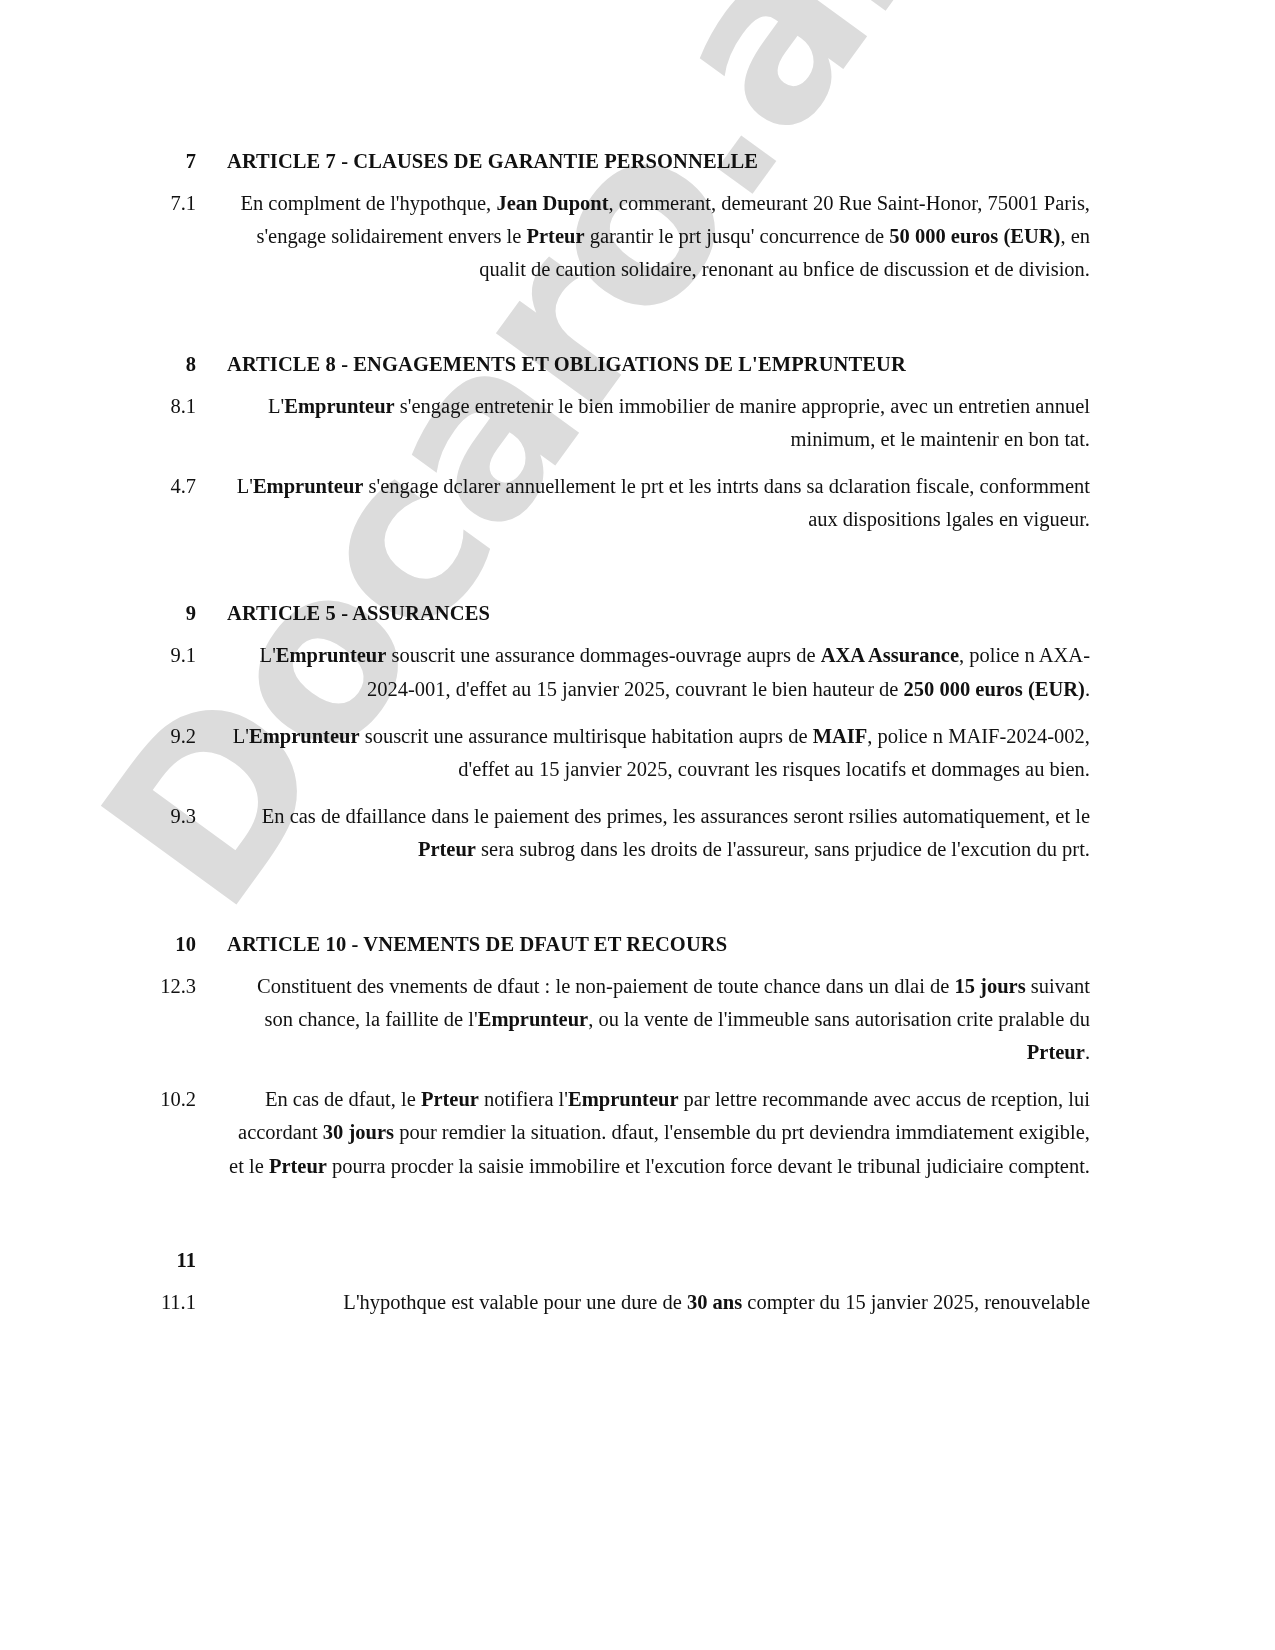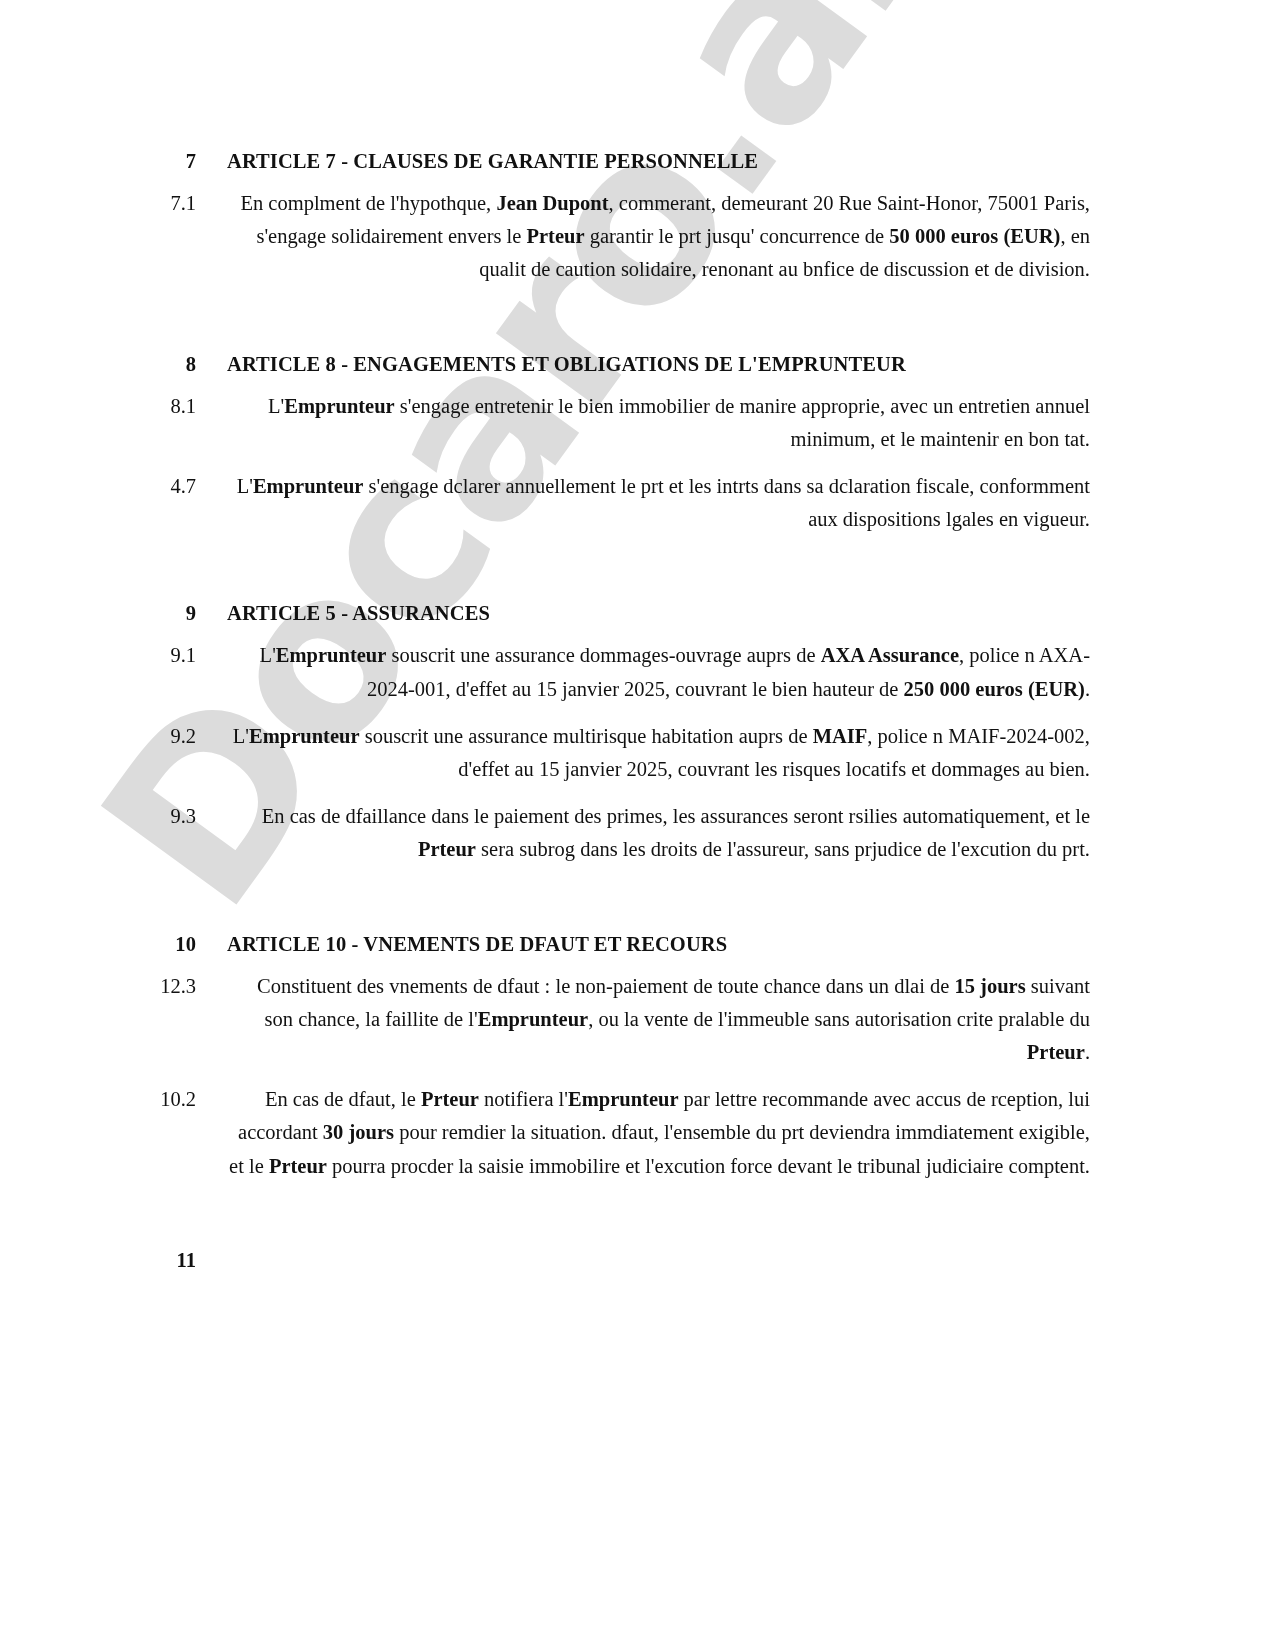--- a/index.html
+++ b/index.html
@@ -184,16 +184,20 @@
           <span class="num">10.2</span>
           <span class="ctext"><span>En cas de dfaut, le </span><b>Prteur</b><span> notifiera l'</span><b>Emprunteur</b><span> par lettre recommande avec accus de rception, lui accordant </span><b>30 jours</b><span> pour remdier  la situation.  dfaut, l'ensemble du prt deviendra immdiatement exigible, et le </span><b>Prteur</b><span> pourra procder  la saisie immobilire et  l'excution force devant le tribunal judiciaire comptent.</span></span>
         </div>
       </div>
       <div class="sp-before-heading"></div>
       <div class="section">
         <div class="heading">
           <span class="num">11</span>
         </div>
         <div class="sp-after-heading"></div>
+        <div class="clause">
+          <span class="num">11.1</span>
+          <span class="ctext"><span>L'hypothque est valable pour une dure de </span><b>30 ans</b><span>  compter du 15 janvier 2025, renouvelable</span></span>
+        </div>
       </div>
     </div>
 
 </div>
 
 </body></html>

